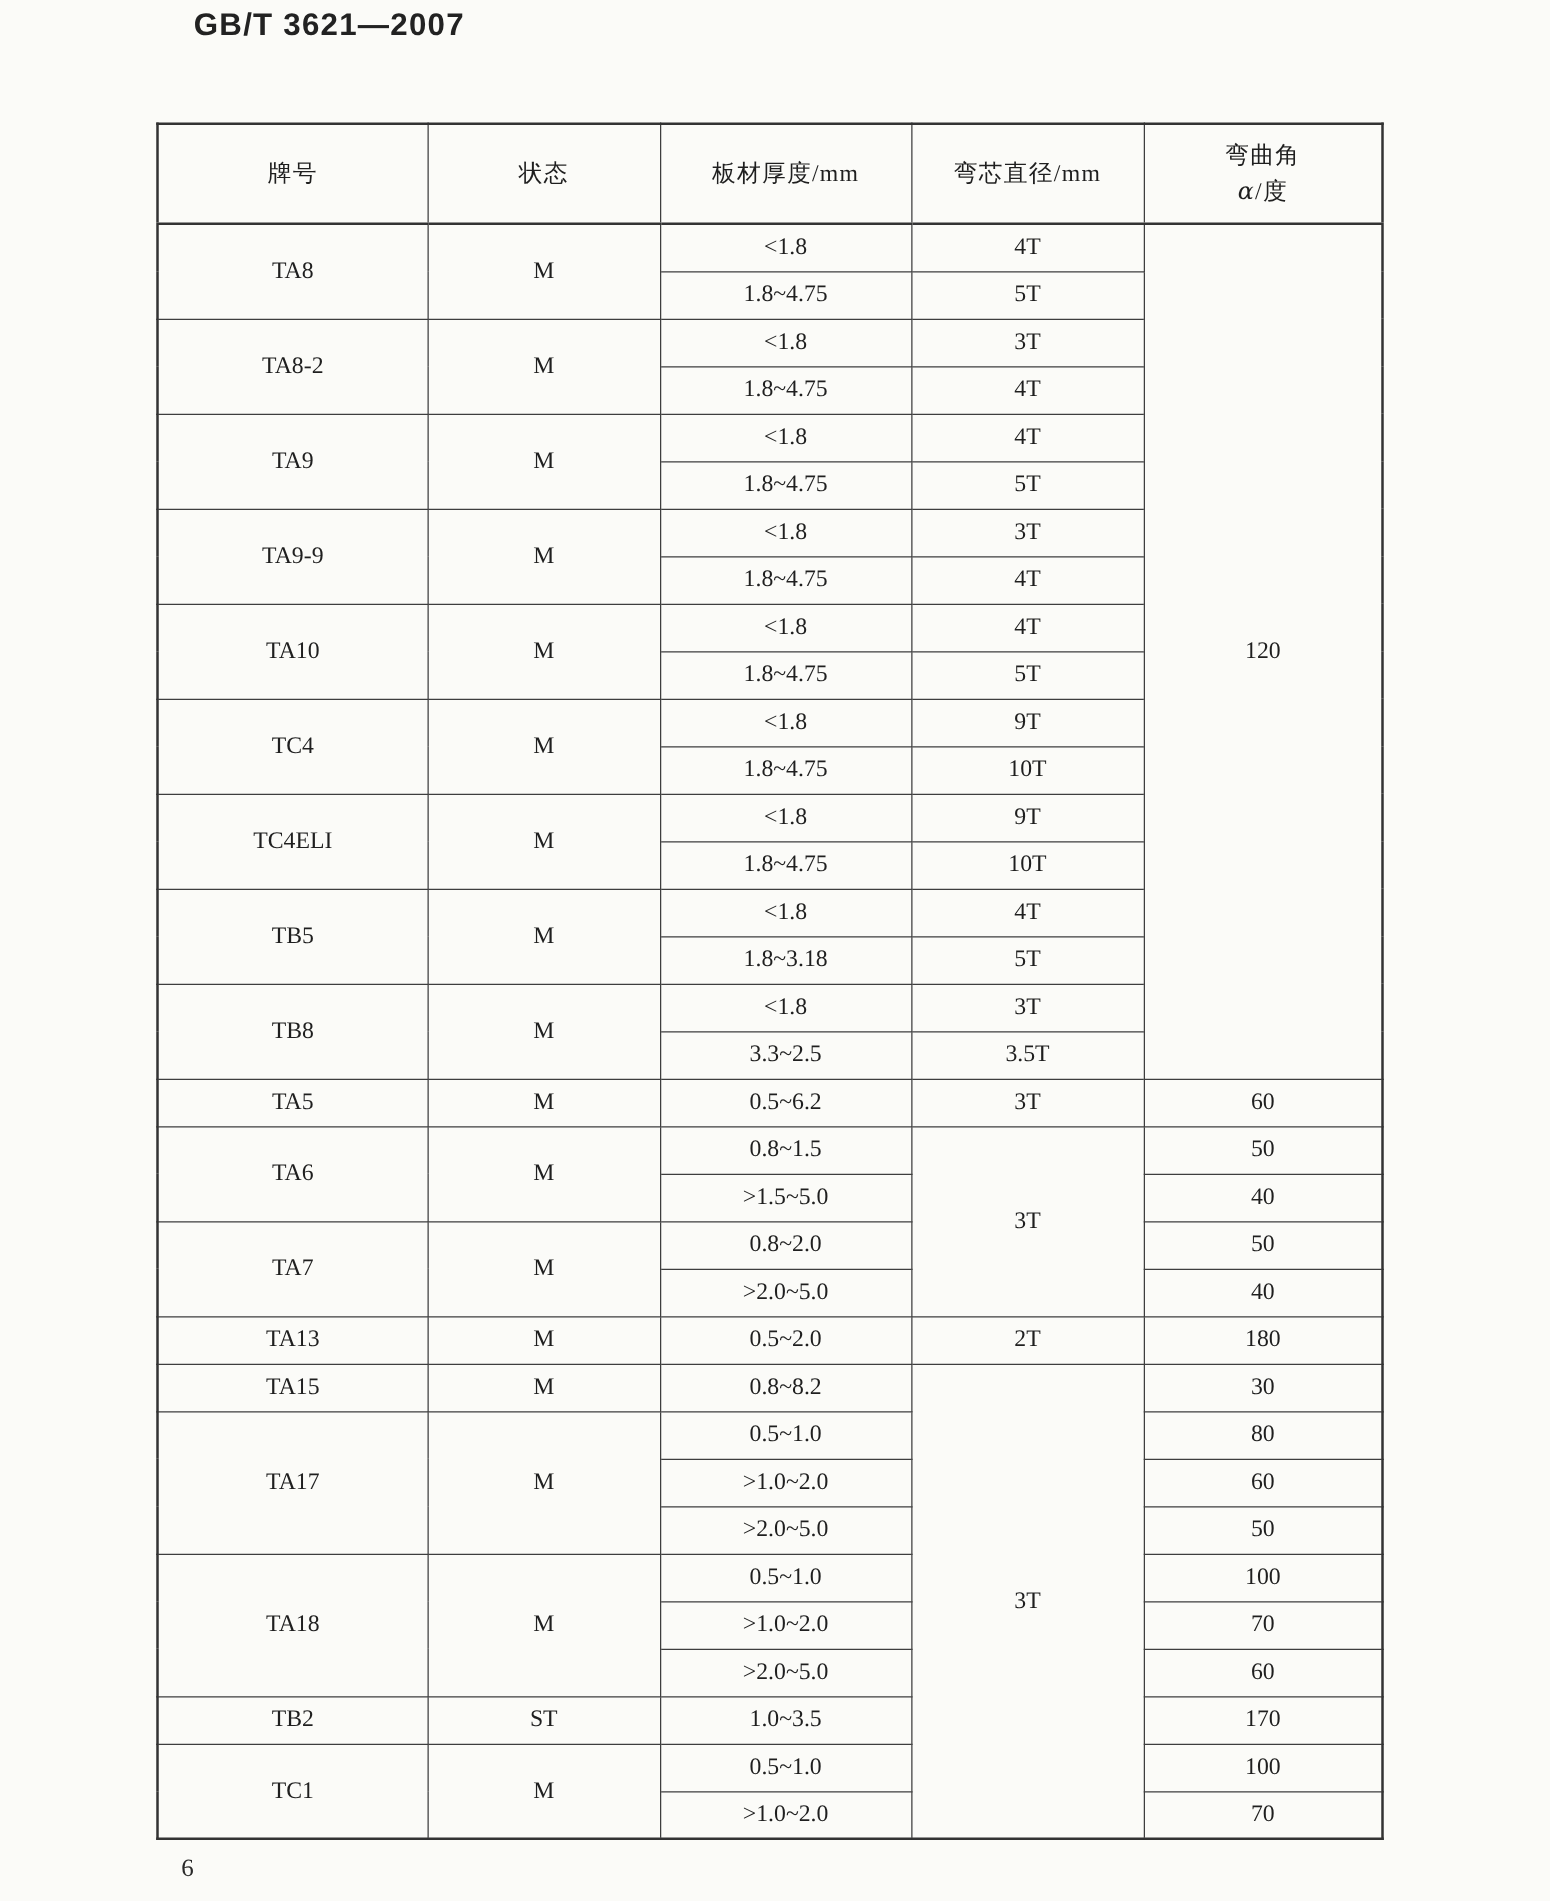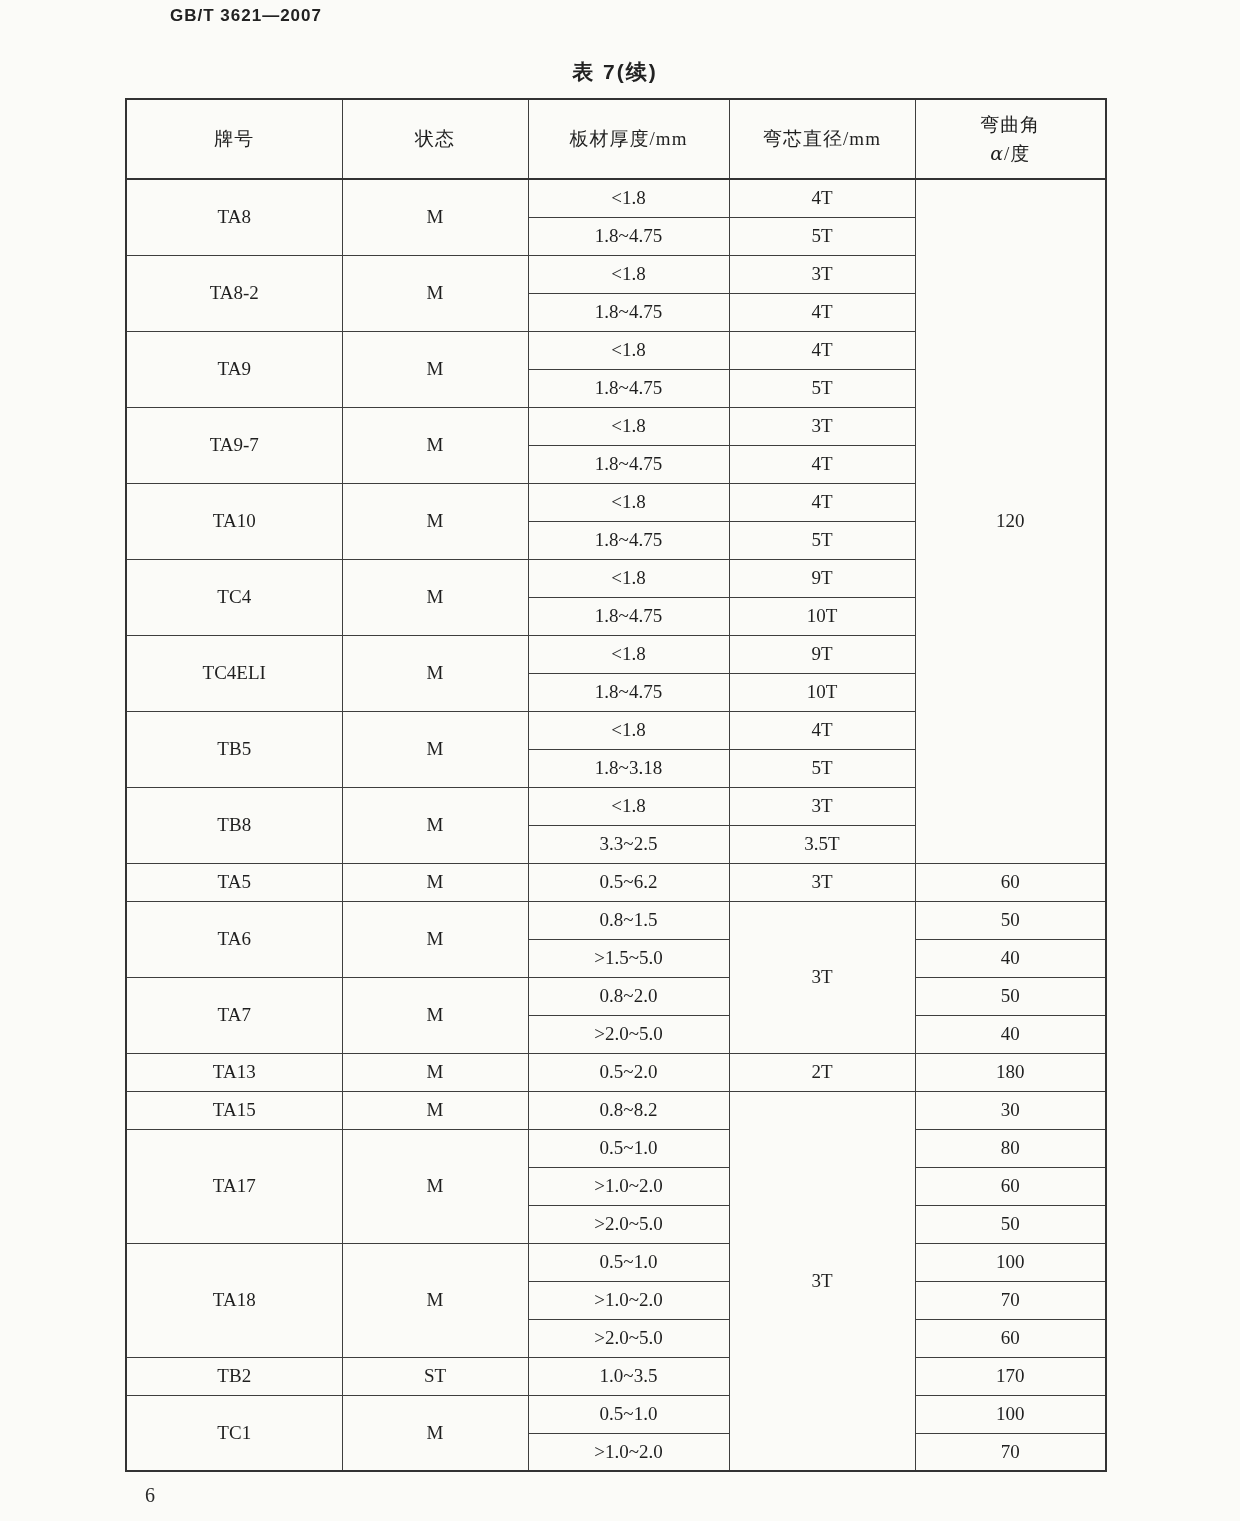--- a/index.html
+++ b/index.html
@@ -13,25 +13,25 @@
     position: relative;
     font-family: "Liberation Serif", "DejaVu Serif", serif;
     color: #1f1f1f;
   }
   .page {
     position: absolute;
     inset: 0;
   }
   .doc-number {
     position: absolute;
-    left: 170px;
+    left: 155px;
     top: 6px;
     font-family: "Liberation Sans", "DejaVu Sans", sans-serif;
     font-weight: bold;
-    font-size: 17px;
+    font-size: 25px;
     letter-spacing: 1px;
     color: #222;
   }
   .table-title {
     position: absolute;
     left: 125px;
     top: 58px;
     width: 980px;
     text-align: center;
     font-family: "Liberation Sans", "DejaVu Sans", sans-serif;
@@ -81,21 +81,20 @@
     color: #2a2a2a;
   }
 </style>
 </head>
 <body>
 
 <div class="page">
 
   <div class="doc-number">GB/T 3621—2007</div>
 
-  <div class="table-title">表 7(续)</div>
 
   <table class="spec">
     <colgroup>
       <col class="c1">
         <col class="c2">
         <col class="c3">
         <col class="c4">
         <col class="c5">
     </colgroup>
     <thead>
@@ -136,21 +135,21 @@
         <td rowspan="2">TA9</td>
         <td rowspan="2">M</td>
         <td>&lt;1.8</td>
         <td>4T</td>
       </tr>
       <tr>
         <td>1.8~4.75</td>
         <td>5T</td>
       </tr>
       <tr>
-        <td rowspan="2">TA9-7</td>
+        <td rowspan="2">TA9-9</td>
         <td rowspan="2">M</td>
         <td>&lt;1.8</td>
         <td>3T</td>
       </tr>
       <tr>
         <td>1.8~4.75</td>
         <td>4T</td>
       </tr>
       <tr>
         <td rowspan="2">TA10</td>

